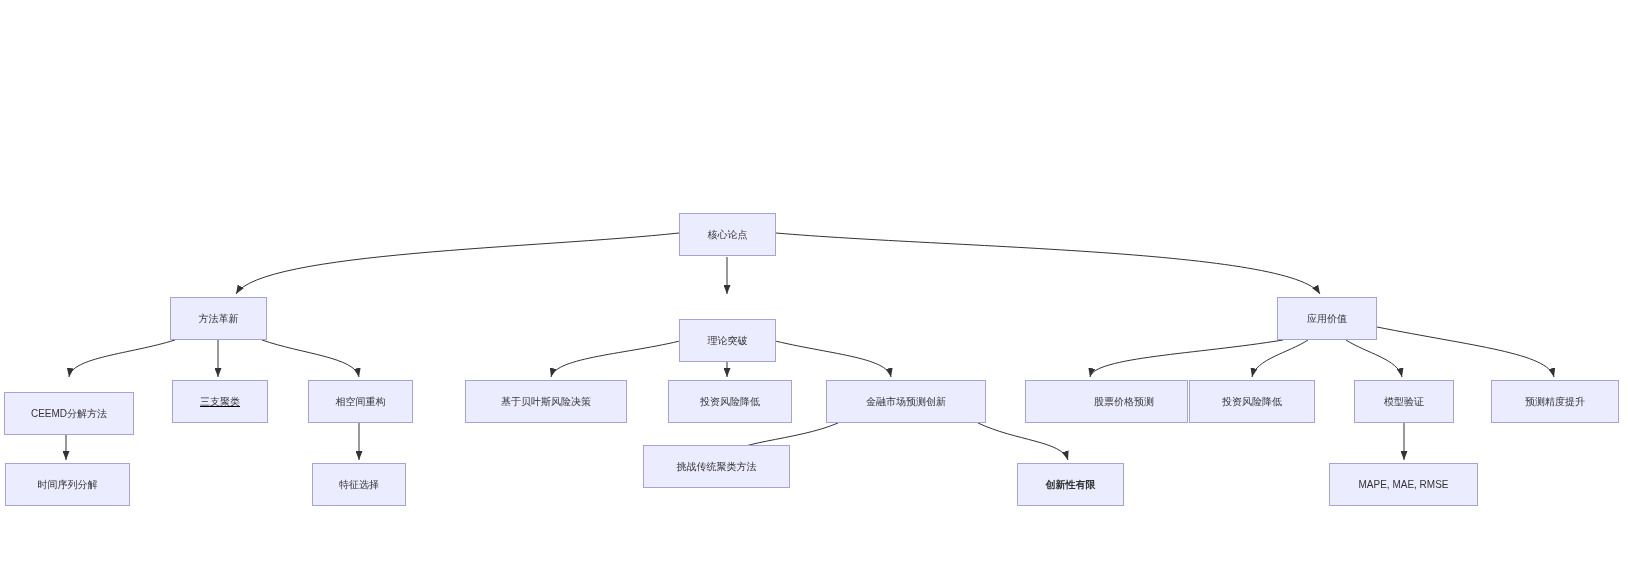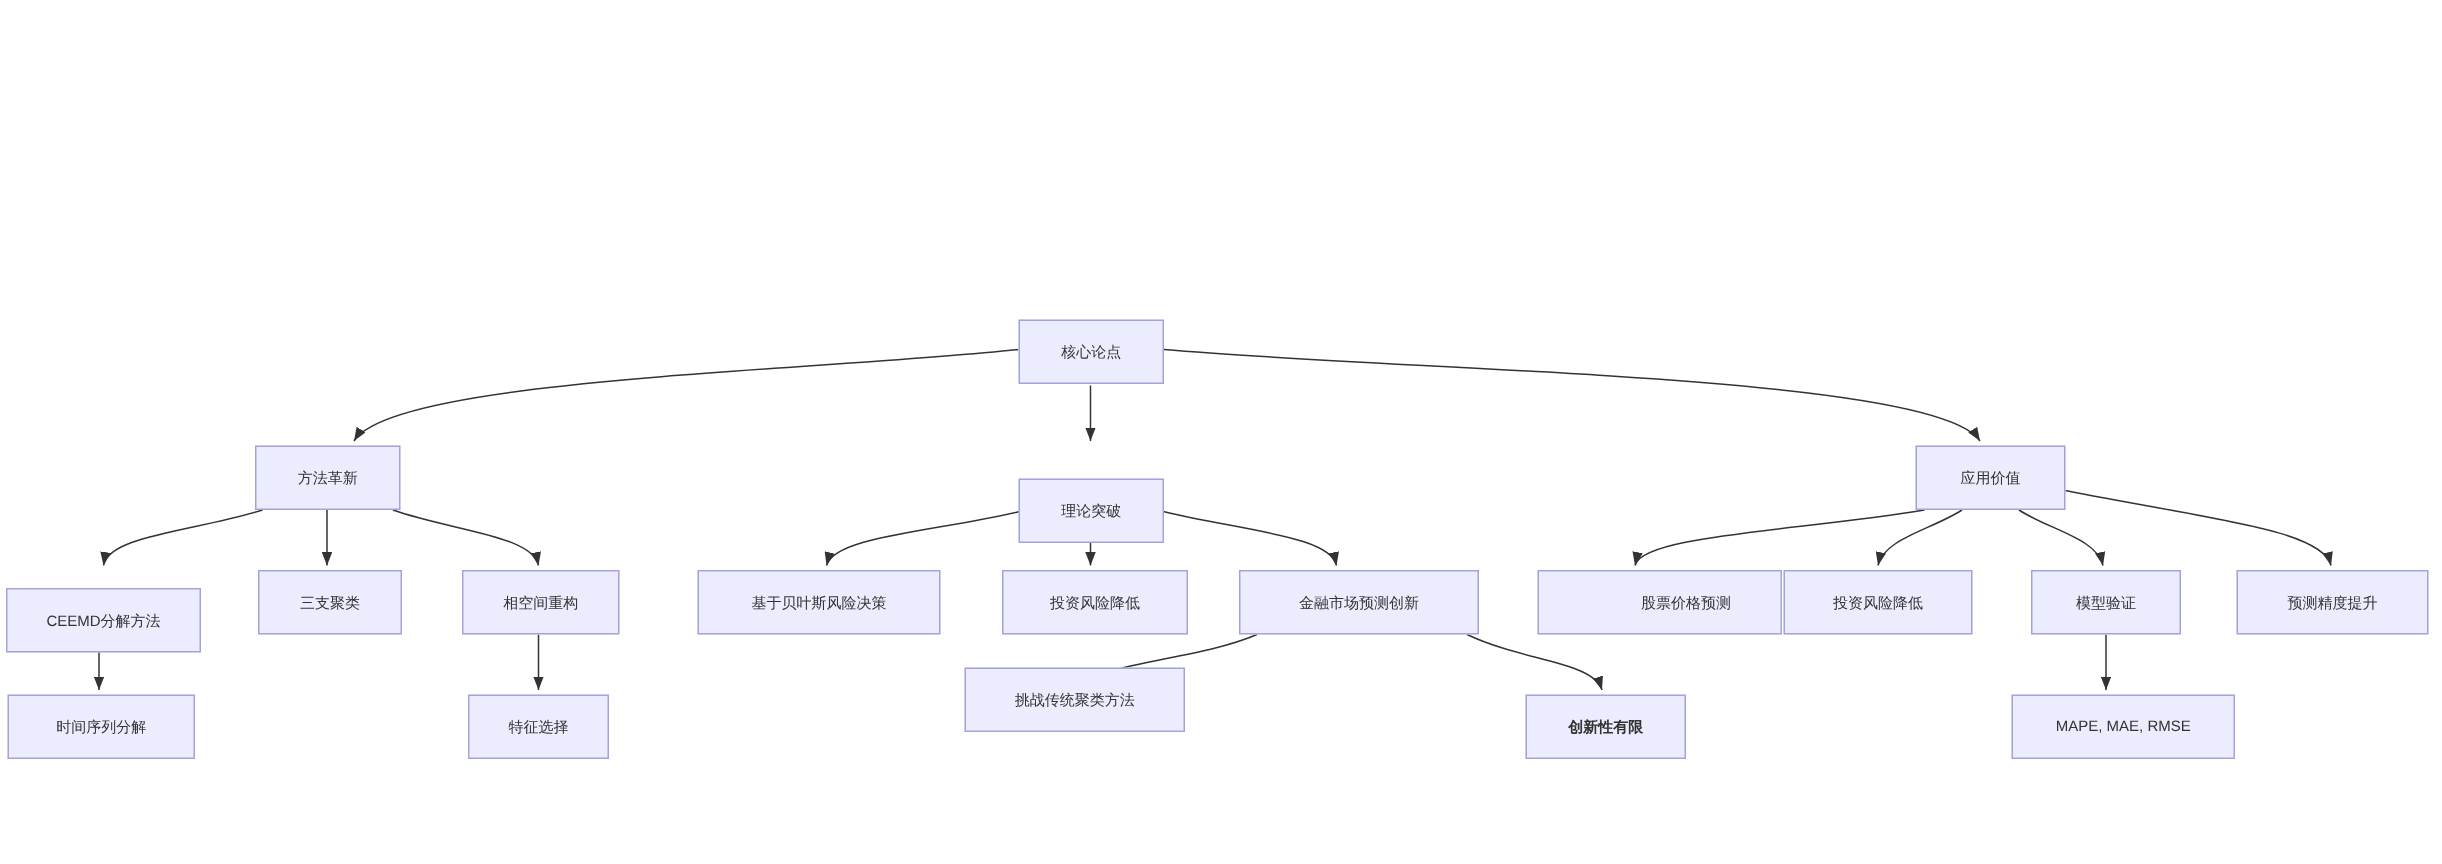--- a/index.html
+++ b/index.html
@@ -85,21 +85,21 @@
   <div class="node" style="left:679px; top:297px; width:95px;margin-top:22px;">
     <span class="node-label">理论突破</span>
   </div>
   <div class="node" style="left:1277px; top:297px; width:98px;">
     <span class="node-label">应用价值</span>
   </div>
 
   <div class="node" style="left:4px; top:392px; width:128px;">
     <span class="node-label">CEEMD分解方法</span>
   </div>
-  <div class="node" style="left:172px; top:380px; width:94px;">
+  <div class="node" style="left:172px; top:380px; width:94px;text-decoration:underline;">
     <span class="node-label">三支聚类</span>
   </div>
   <div class="node" style="left:308px; top:380px; width:103px;">
     <span class="node-label">相空间重构</span>
   </div>
   <div class="node" style="left:465px; top:380px; width:160px;">
     <span class="node-label">基于贝叶斯风险决策</span>
   </div>
   <div class="node" style="left:668px; top:380px; width:122px;">
     <span class="node-label">投资风险降低</span>
@@ -125,17 +125,17 @@
   </div>
   <div class="node" style="left:312px; top:463px; width:92px;">
     <span class="node-label">特征选择</span>
   </div>
   <div class="node" style="left:643px; top:445px; width:145px;">
     <span class="node-label">挑战传统聚类方法</span>
   </div>
   <div class="node" style="left:1017px; top:463px; width:105px;font-weight:bold;">
     <span class="node-label">创新性有限</span>
   </div>
-  <div class="node" style="left:1329px; top:463px; width:147px;margin-left:12px;">
+  <div class="node" style="left:1329px; top:463px; width:147px;">
     <span class="node-label">MAPE, MAE, RMSE</span>
   </div>
 
 </div>
 
 </body></html>

